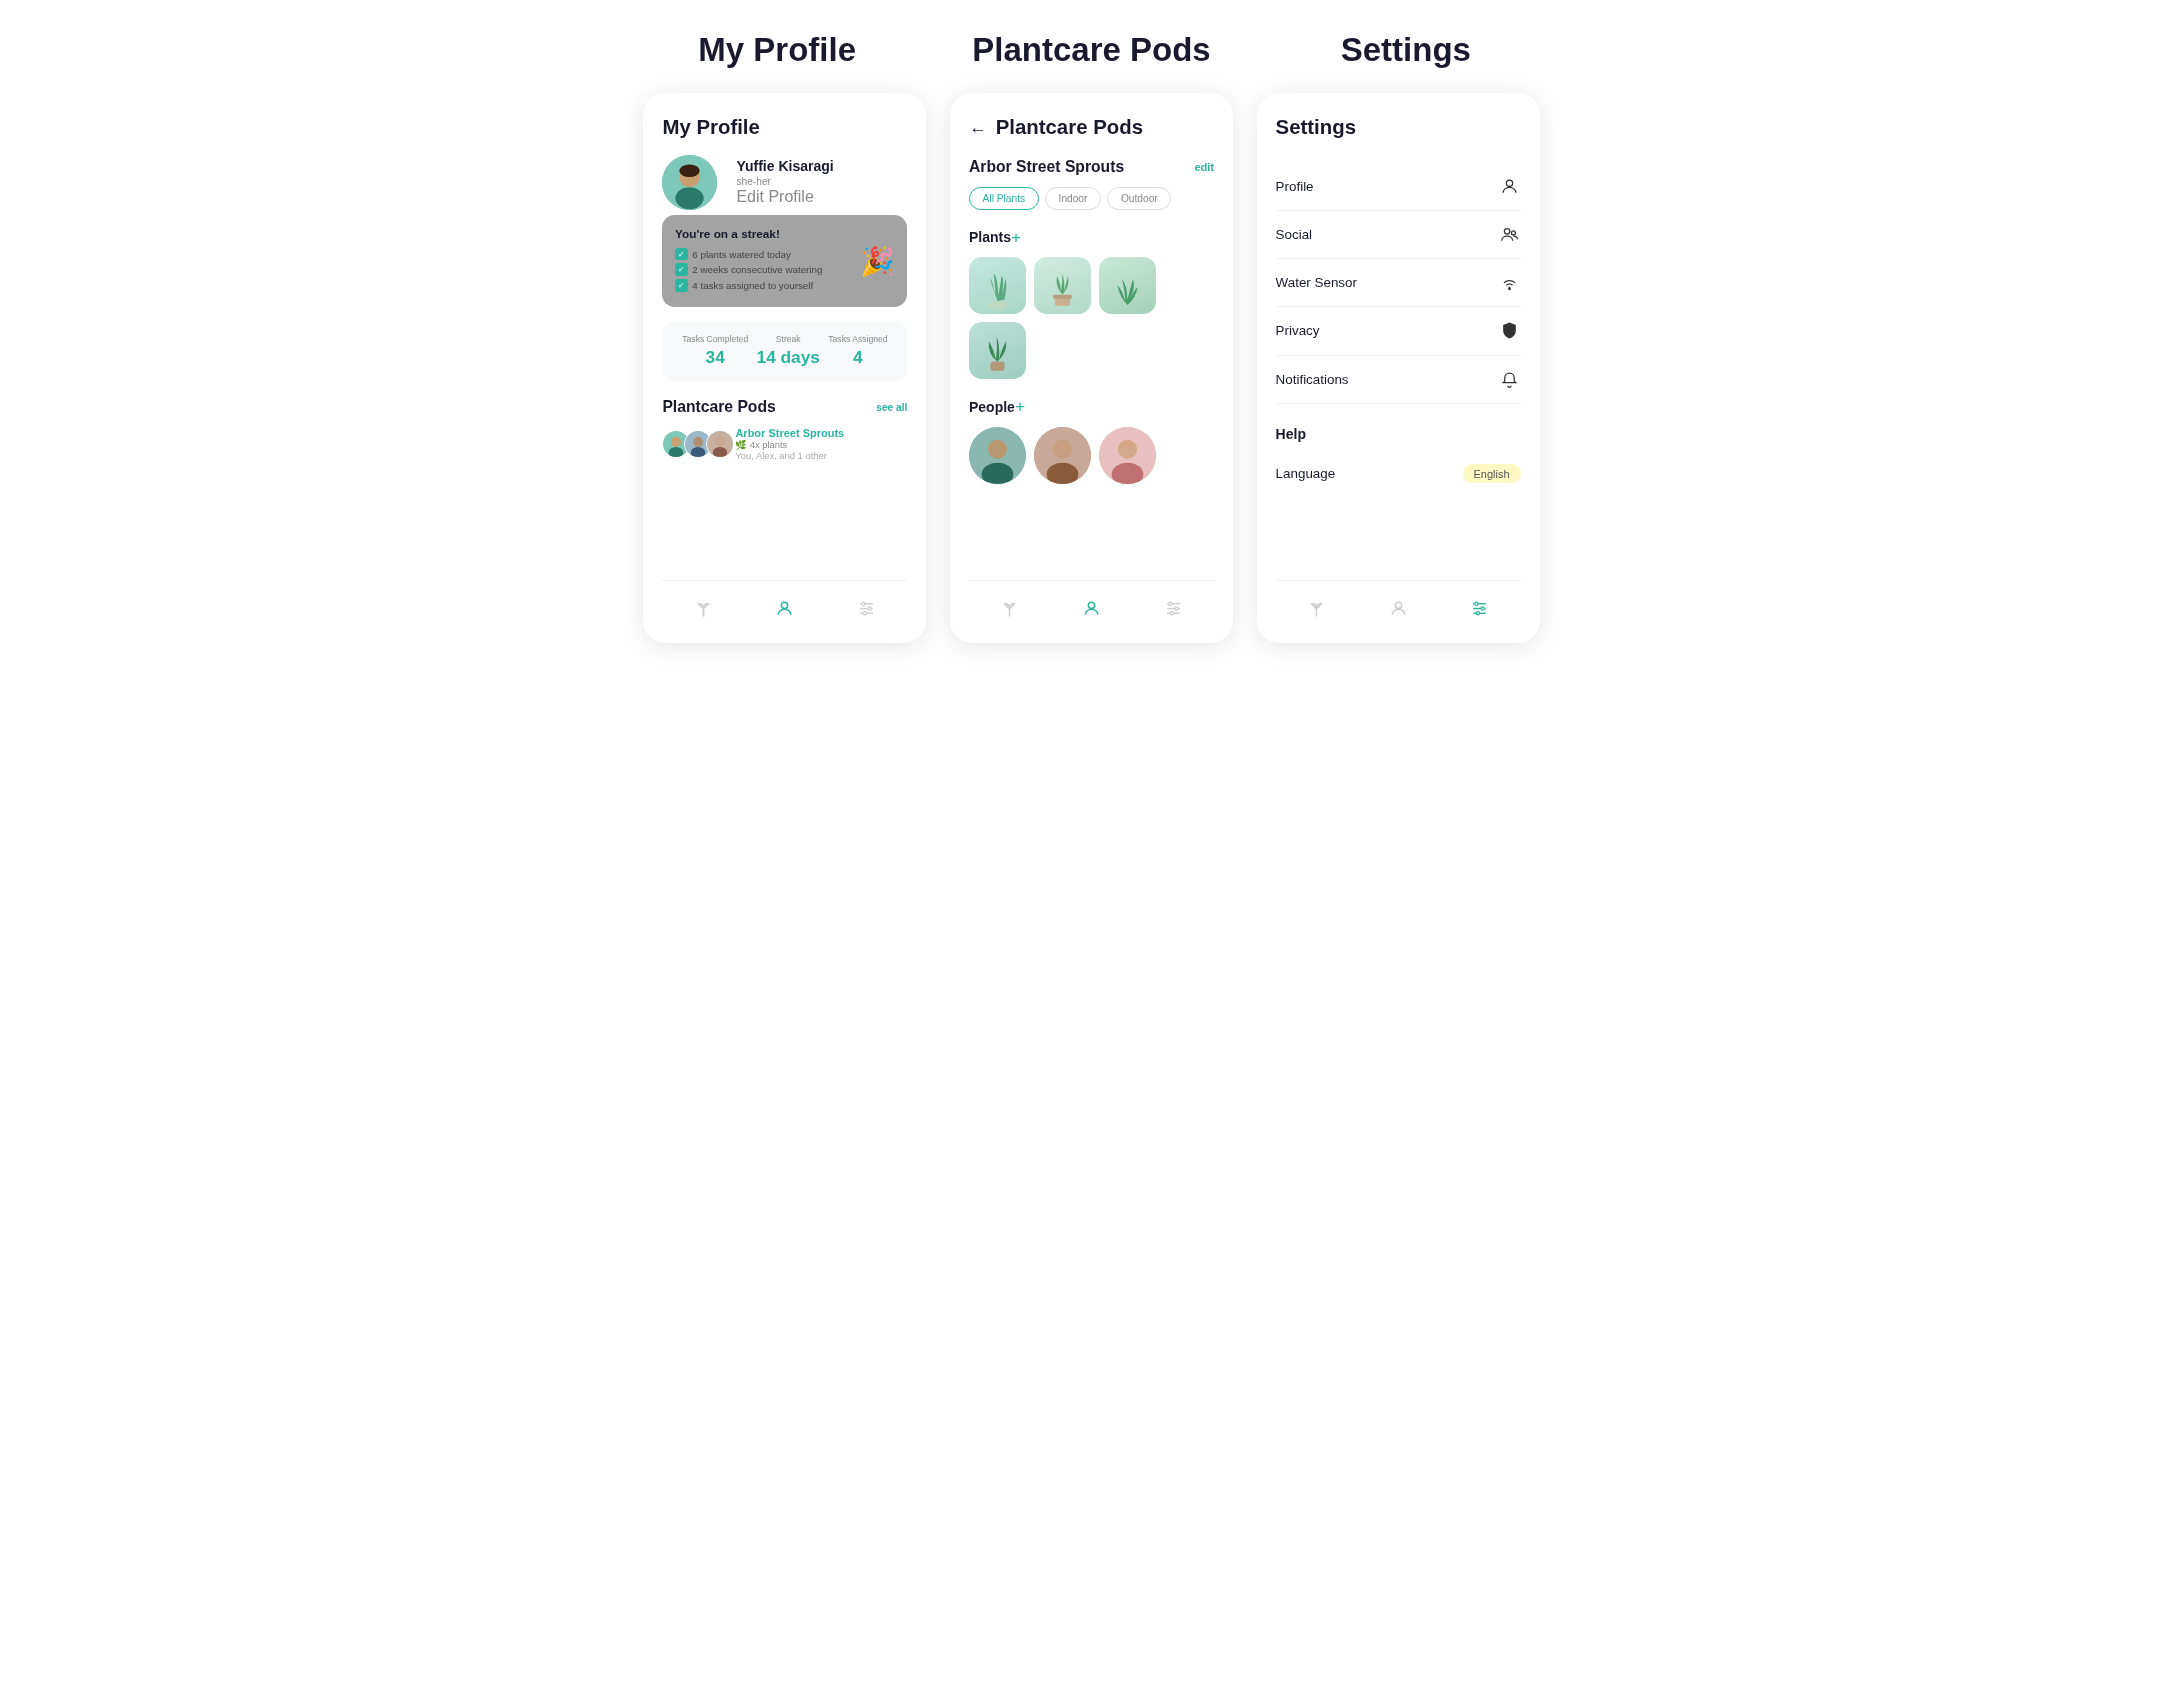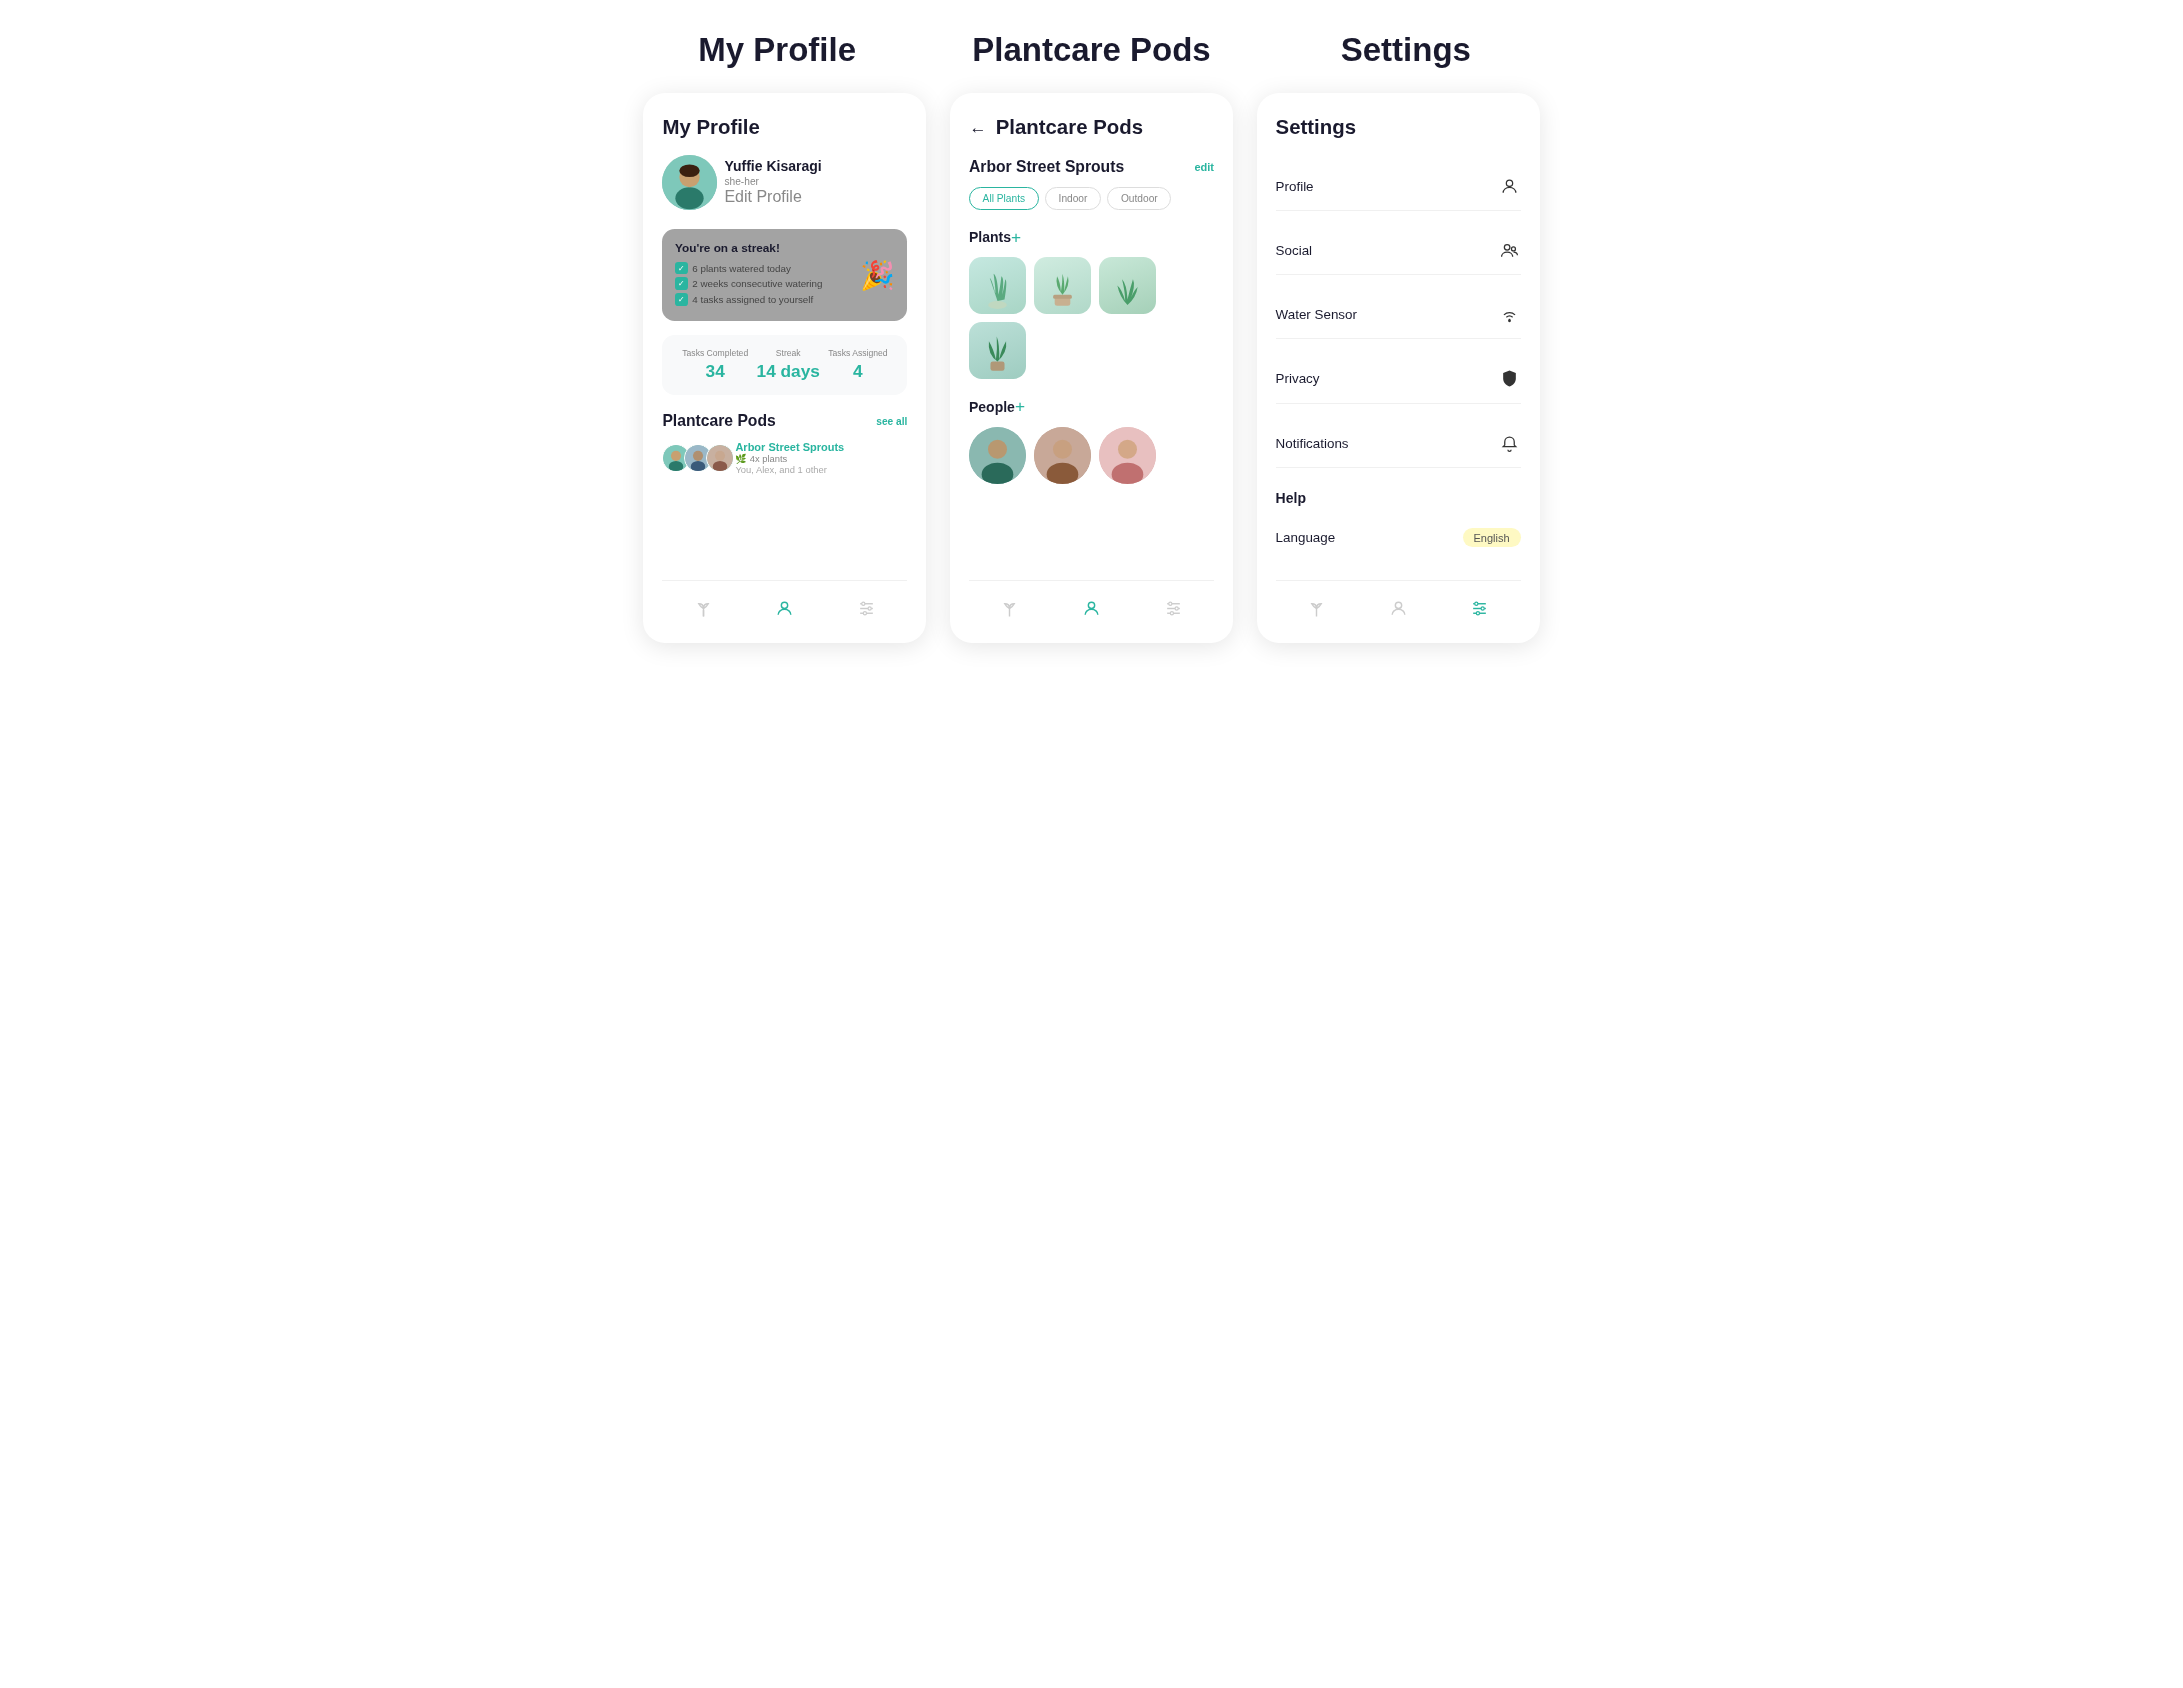--- a/index.html
+++ b/index.html
@@ -58,22 +58,22 @@
     .screen-title {
       font-size: 20.4px;
       font-weight: 800;
       color: #1a1a2e;
       margin-bottom: 15.7px;
     }
 
     .user-info {
       display: flex;
       align-items: center;
-      gap: 7px;
-      margin-bottom: 19px;
+      gap: 19px;
+      margin-bottom: 5px;
     }
 
     .avatar-person {
       width: 55px;
       height: 55px;
       border-radius: 50%;
       background: linear-gradient(160deg, #a0cfc0 30%, #6aacac 70%);
       display: flex;
       align-items: center;
       justify-content: center;
@@ -379,21 +379,21 @@
     .settings-title {
       font-size: 20.4px;
       font-weight: 800;
       color: #1a1a2e;
       margin-bottom: 23.6px;
     }
 
     .settings-list {
       display: flex;
       flex-direction: column;
-      gap: 16px;
+      gap: 0;
       margin-bottom: 22px;
     }
 
     .settings-item {
       display: flex;
       justify-content: space-between;
       align-items: center;
       padding: 12.6px 0;
       border-bottom: 0.8px solid #f0f0f0;
       cursor: pointer;

